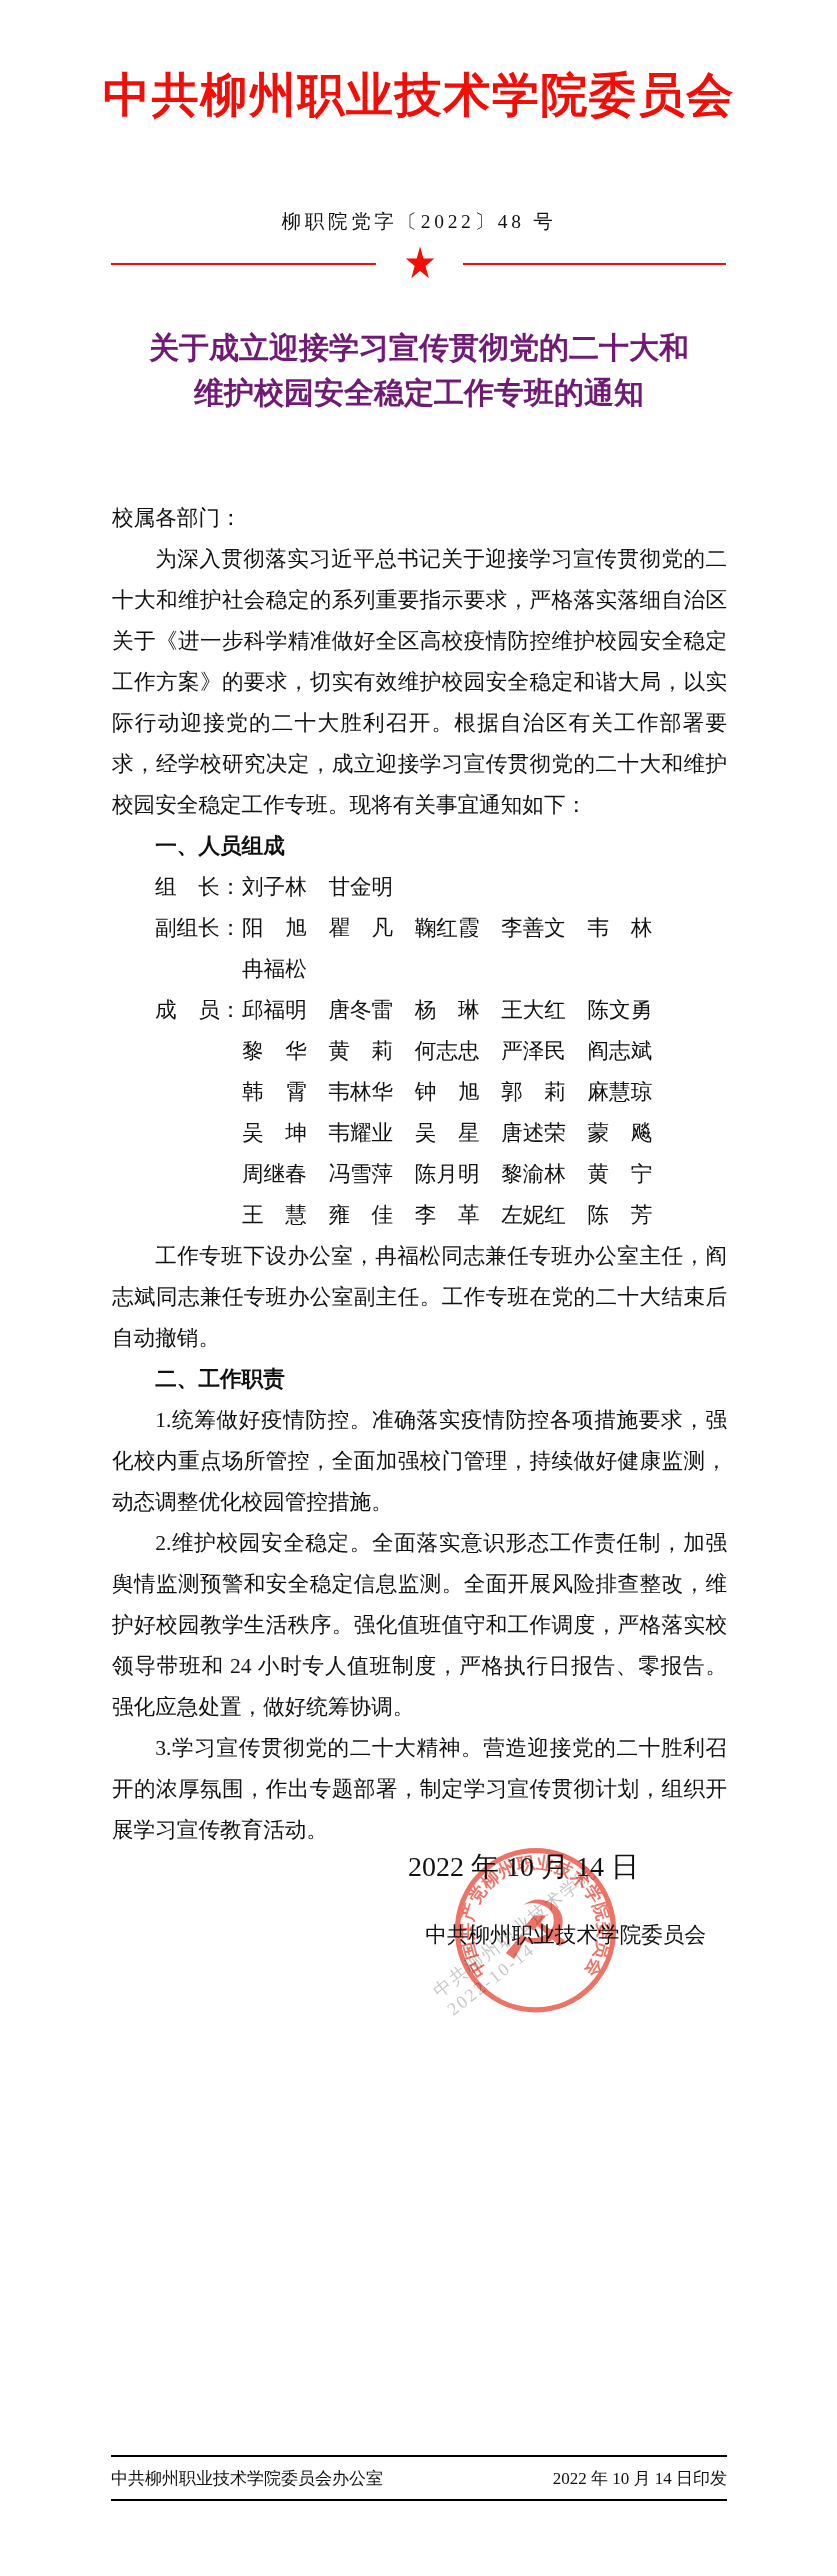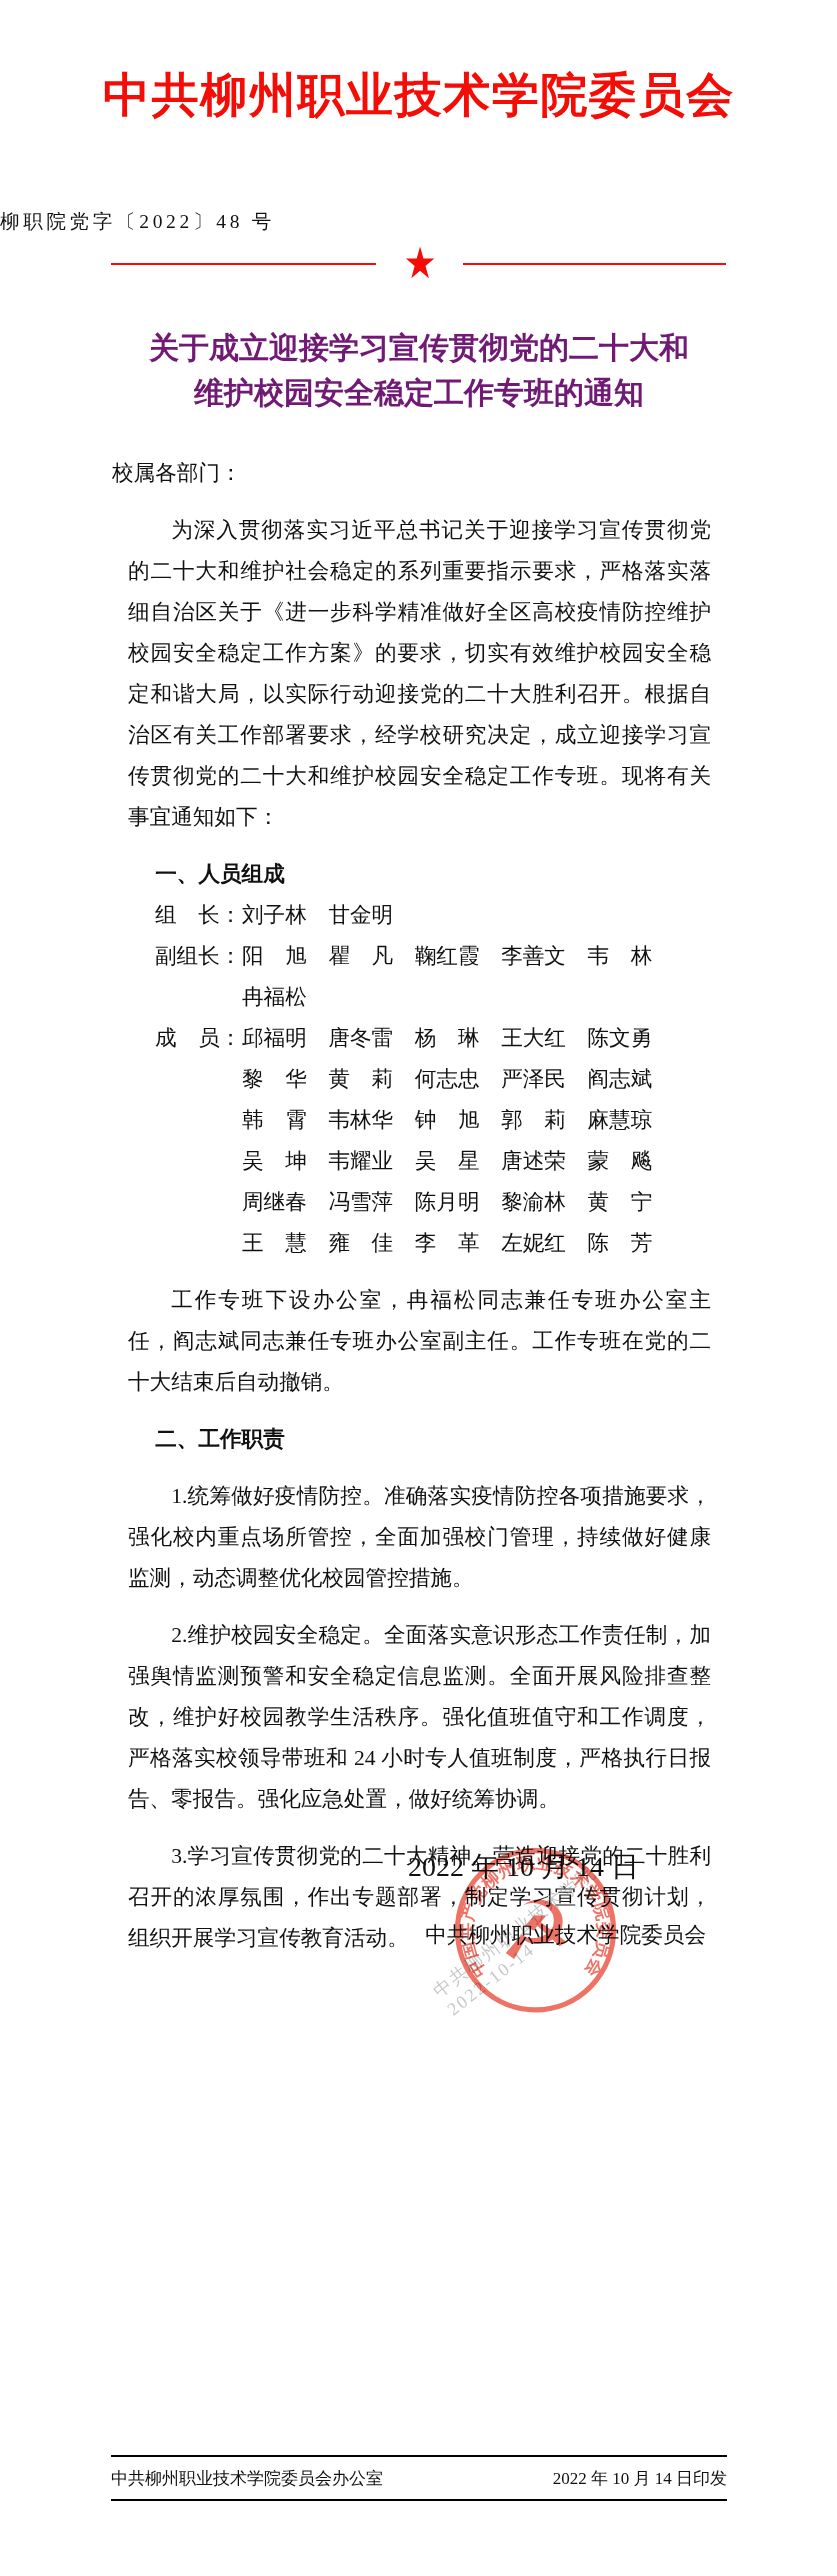--- a/index.html
+++ b/index.html
@@ -14,20 +14,21 @@
   }
   
   .red-header{
     position:absolute;top:66px;left:0;width:100%;
     text-align:center;
     font-size:47px;font-weight:700;letter-spacing:1.6px;
     color:#f30d06;line-height:1.25;
   }
   .doc-number{
     position:absolute;top:208px;left:0;width:100%;
+    text-align:center;
     font-size:19.5px;letter-spacing:3.7px;color:#111;
   }
   .divider{position:absolute;top:242px;left:0;width:100%;height:44px;}
   .divider .line{position:absolute;top:20.6px;height:2.6px;background:#f30d06;}
   .divider .line-left{left:111px;width:265px;}
   .divider .line-right{left:463px;width:263px;}
   .divider .star{
     position:absolute;left:399px;top:0;width:42px;height:44px;
     text-align:center;font-size:37px;line-height:44px;color:#f30d06;
     transform:scaleY(1.18);
@@ -37,22 +38,22 @@
   .doc-title{
     position:absolute;top:325px;left:0;width:100%;
     text-align:center;font-size:30px;font-weight:700;
     line-height:45px;color:#701a75;
   }
   
   .body-block{
     position:absolute;top:453px;left:112px;width:615px;
     font-size:21.6px;line-height:41px;text-align:justify;
   }
-  .body-block p{margin:16px;text-indent:2em;}
-  .salutation{text-indent:0;}
+  .body-block p{margin:0;text-indent:2em;}
+  .salutation{text-indent:0;margin-top:45px;}
   .sec-heading{
     font-family:Liberation Serif, serif;
     font-weight:700;text-indent:2em;
   }
   .p-row{margin-left:43px;white-space:nowrap;}
   .p-label{display:inline-block;width:87px;}
   
   .sig-org{position:absolute;top:1920px;right:132px;font-size:21.6px;}
   .sig-date{position:absolute;top:1848px;right:199px;font-size:28px;}
   

